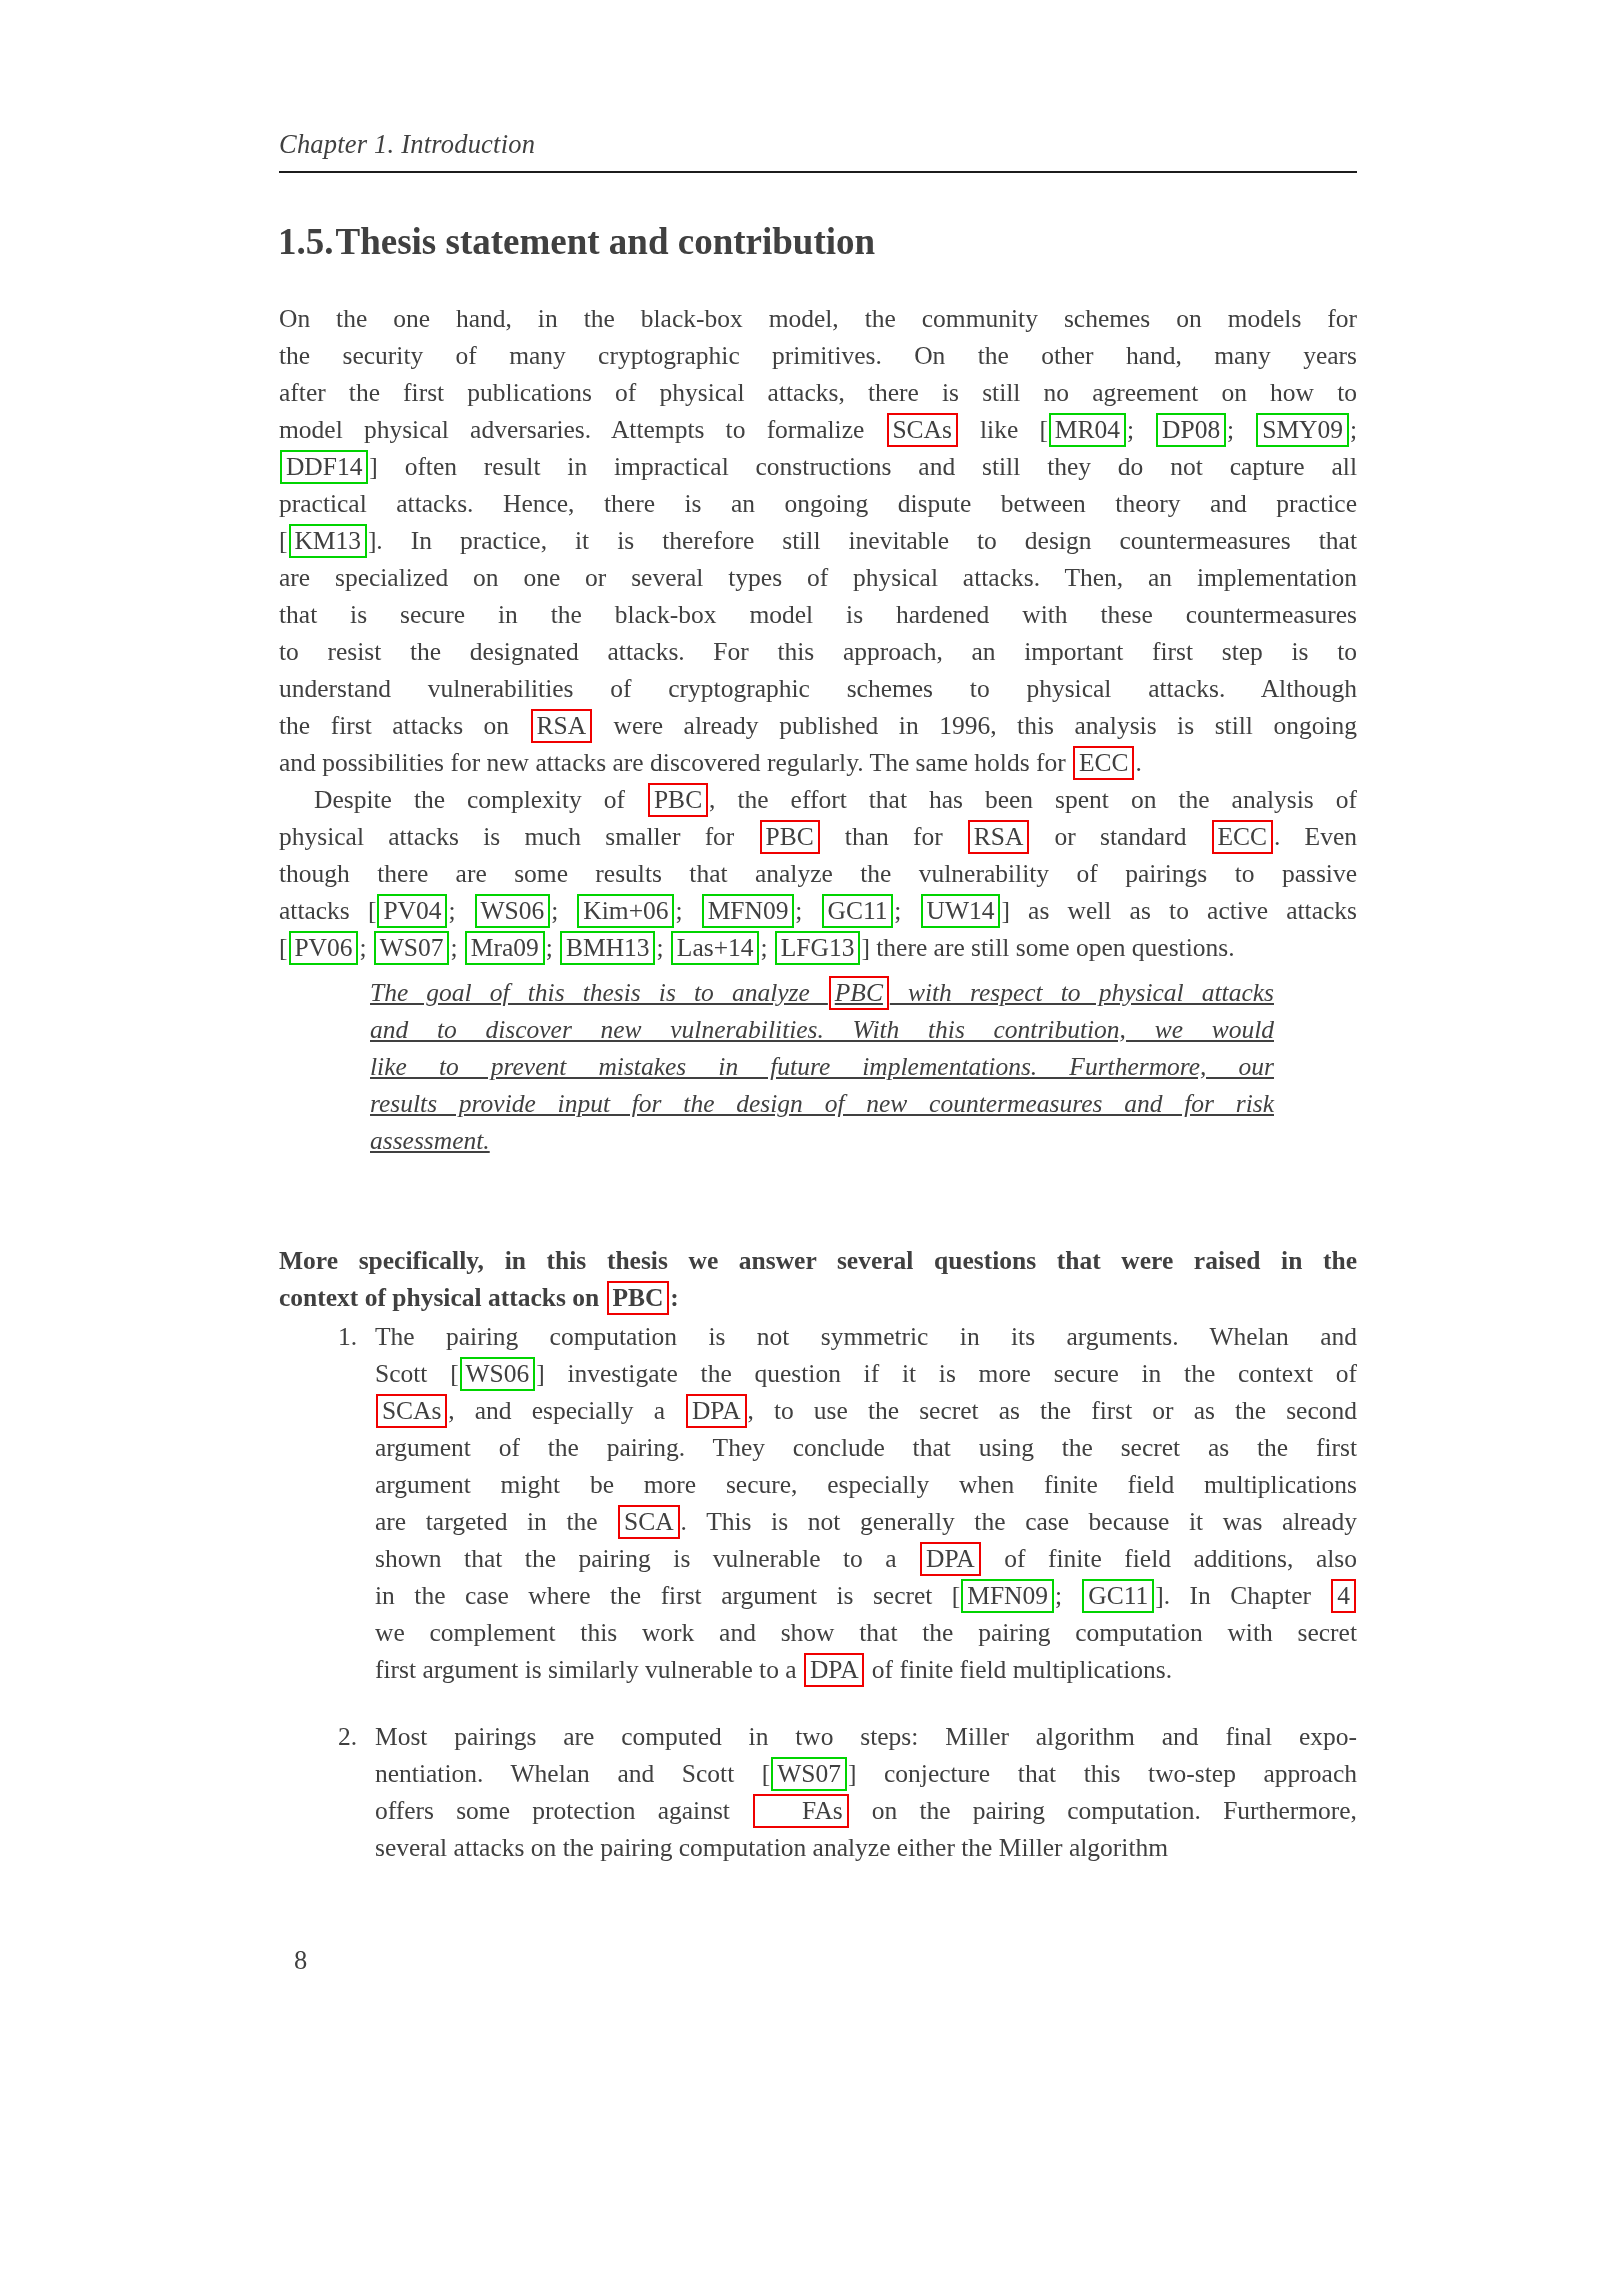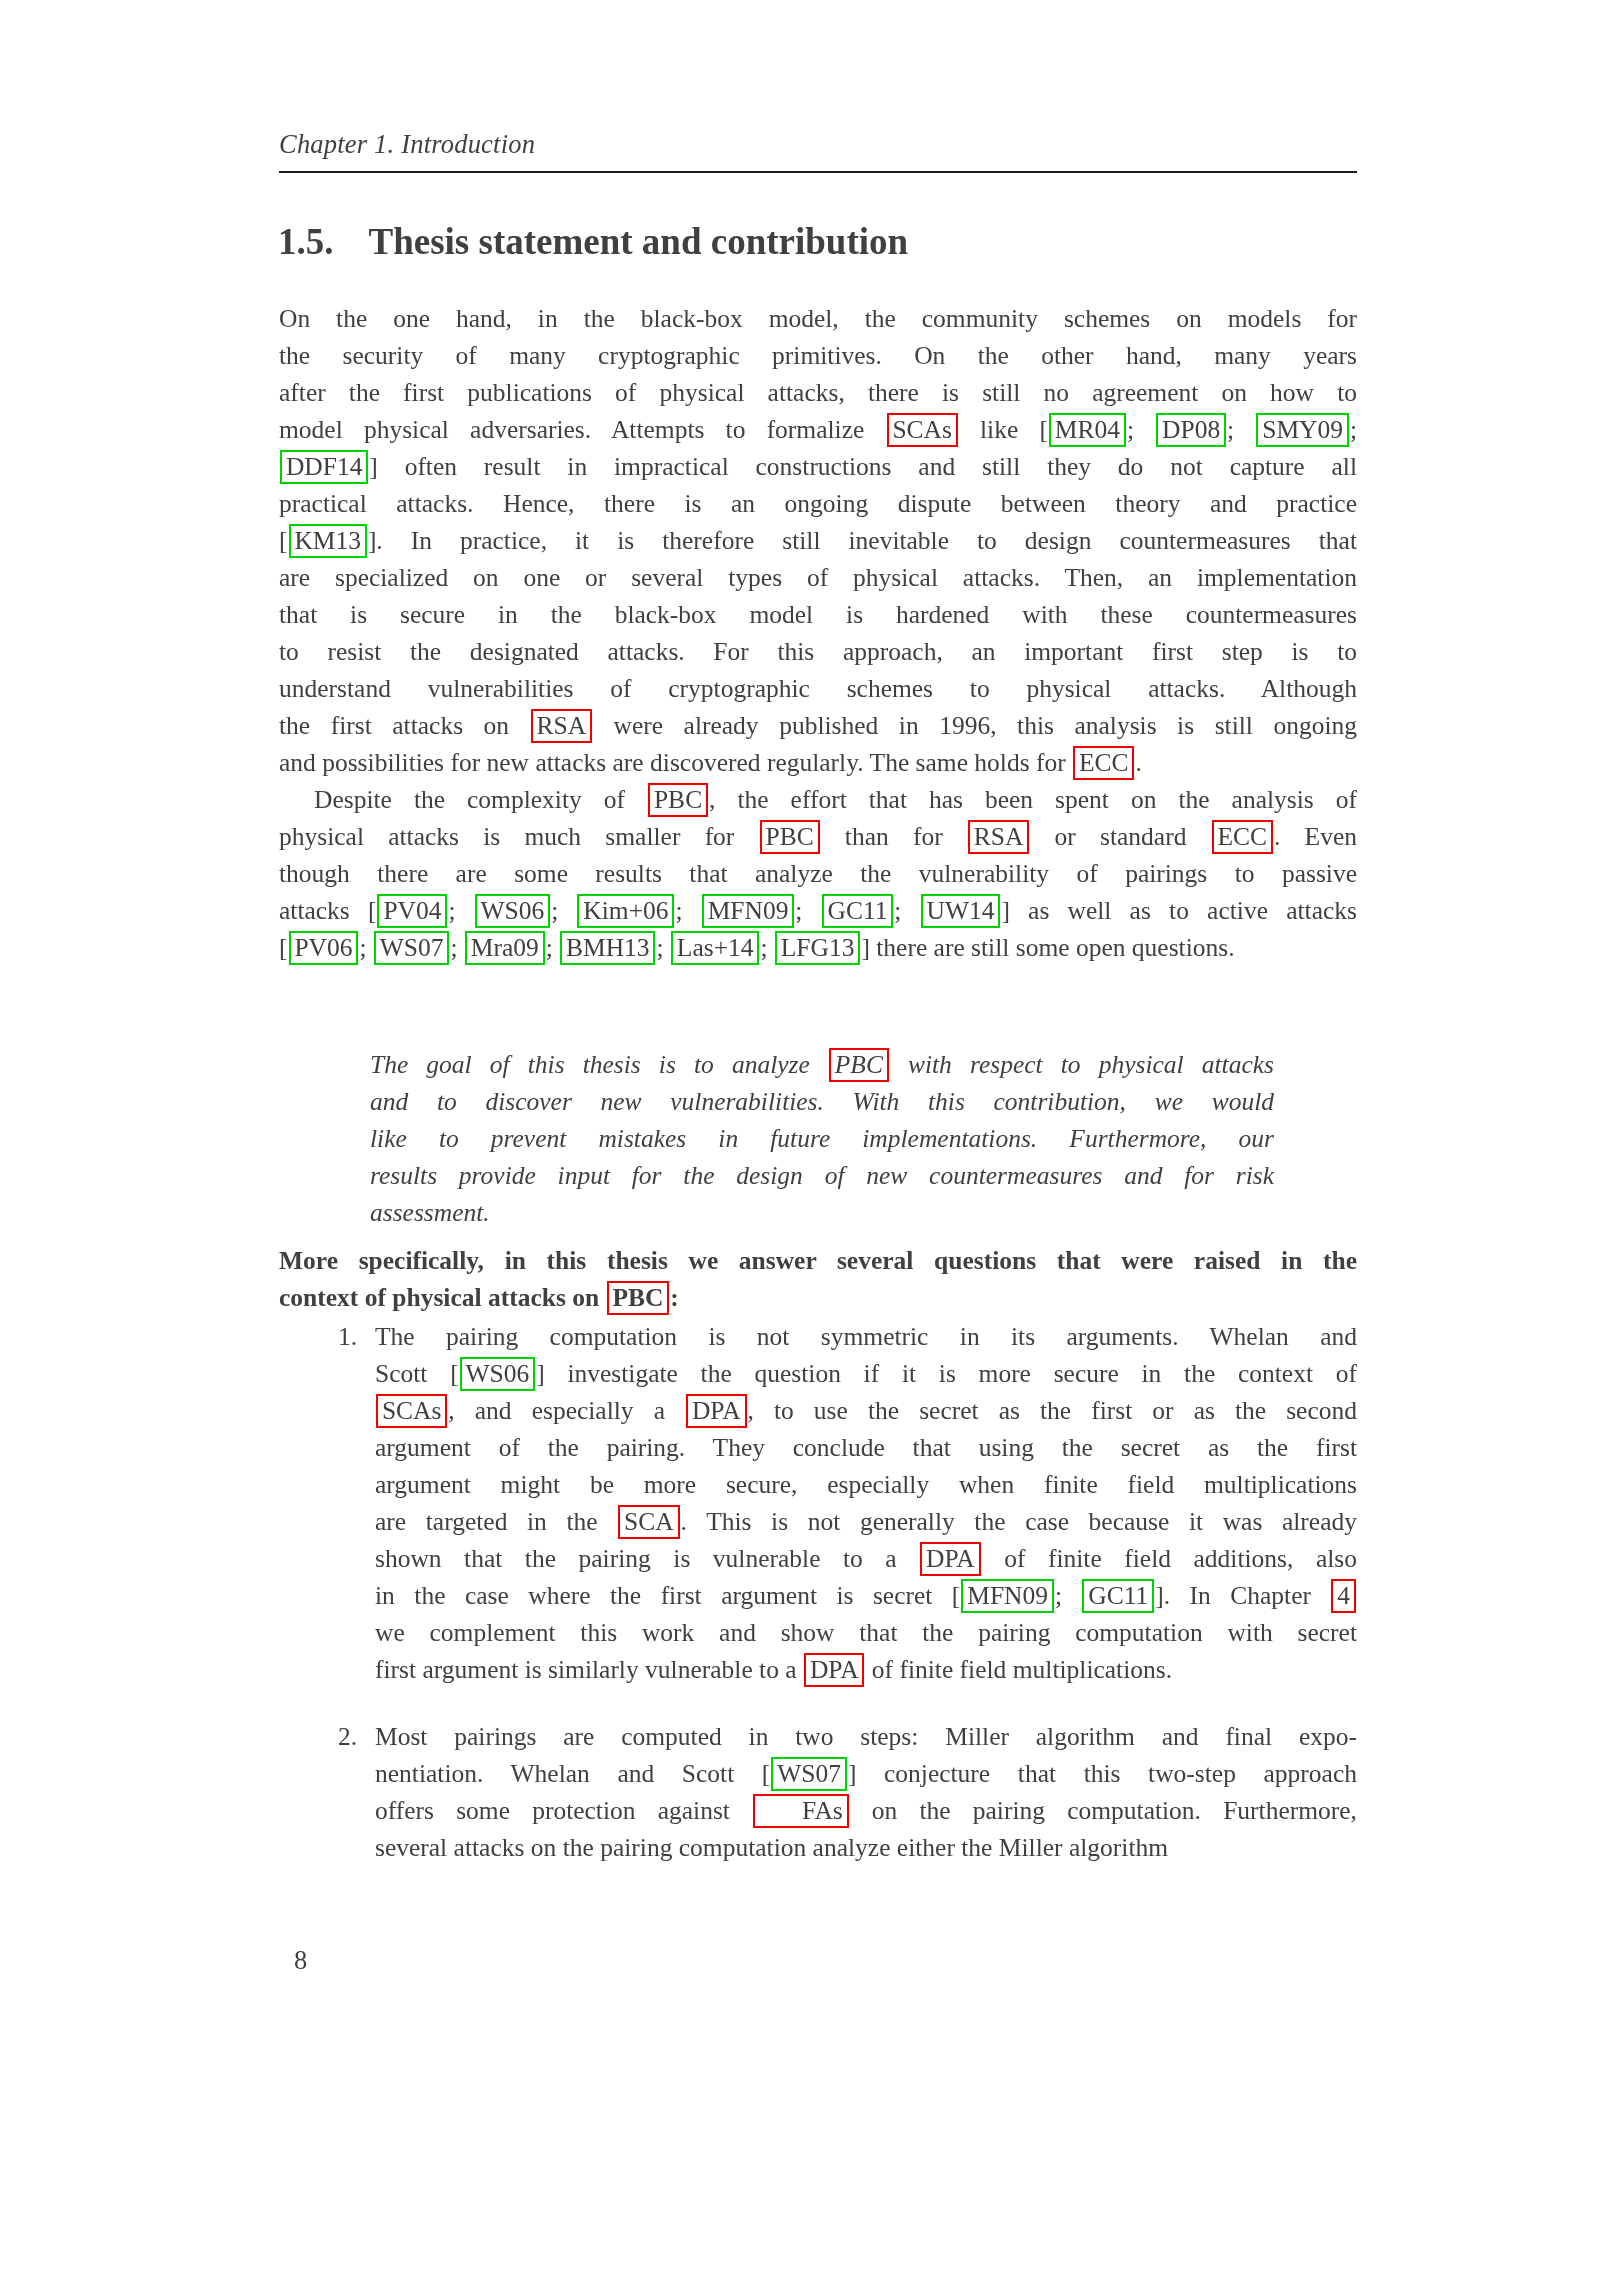--- a/index.html
+++ b/index.html
@@ -18,35 +18,35 @@
     white-space:nowrap;
   }
   .head-rule {
     position:absolute; left:279px; top:171px;
     width:1078px; height:2px; background:#1c1c1c;
   }
   .section-title {
     position:absolute; left:278px; top:220px;
     font-size:37px; font-weight:bold; white-space:nowrap;
   }
-  .section-title .num { margin-right:35px; }
+  .section-title .num { margin-right:2px; }
   .textblock {
     position:absolute;
     font-size:25.5px; line-height:37px;
   }
   .tline {
     text-align:justify;
     text-align-last:justify;
     height:37px;
     white-space:normal;
   }
   .tline.last { text-align-last:left; }
   .tline.indent { text-indent:35px;font-family:Liberation Serif, serif; }
   #body-block   { left:279px; top:300px;  width:1078px; }
-  #quote-block  { left:370px; top:1046px; width:904px; font-style:italic; }
+  #quote-block  { left:370px; top:974px; width:904px; font-style:italic;text-decoration:underline; }
   #more-block   { left:279px; top:1242px; width:1078px;font-weight:bold; }
   #item1-lines  { left:375px; top:1318px; width:982px; }
   #item2-lines  { left:375px; top:1718px; width:982px; }
   .item-number {
     position:absolute; left:338px;
     font-size:25.5px; line-height:37px;
   }
   #item1-num { top:1318px; }
   #item2-num { top:1718px; }
   .page-number {

